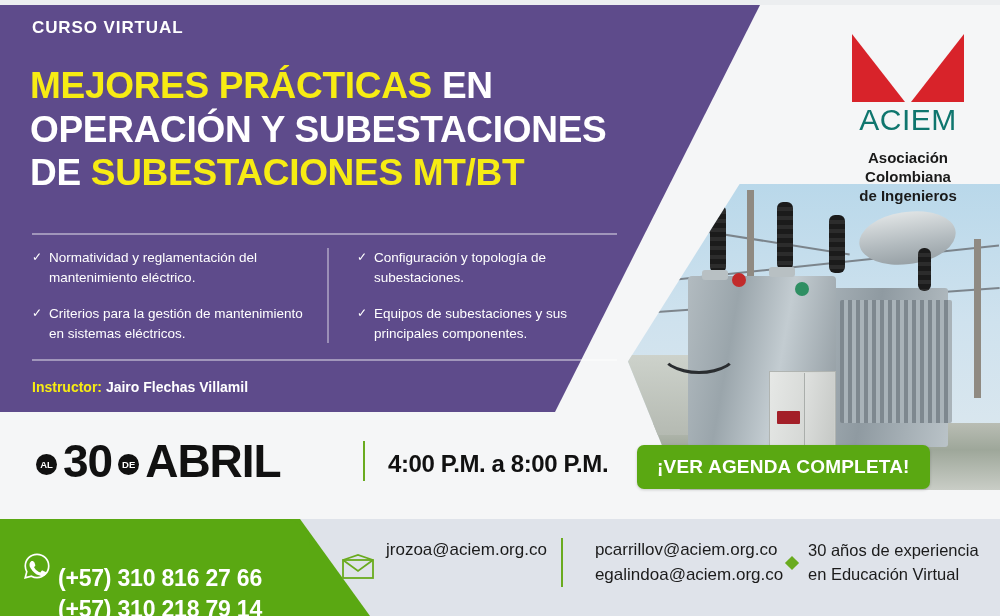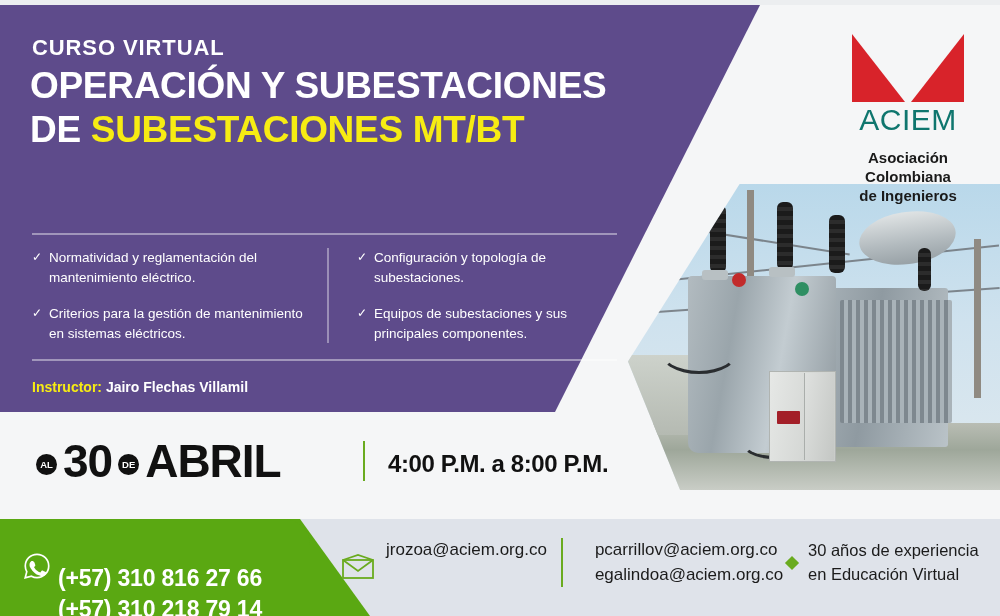--- a/index.html
+++ b/index.html
@@ -126,22 +126,22 @@
   .logo-word{
     font-size:30px; font-weight:normal; letter-spacing:.5px; color:#0f766e;
     line-height:1; font-family:"Liberation Sans", sans-serif;
   }
   .logo-sub{
     font-size:15px; color:#1a1a1a; line-height:1.25; margin-top:14px;font-weight:bold;
   }
 
   
   .kicker{
-    position:absolute; left:32px; top:35px;
-    color:#ffffff; font-size:22px; font-weight:bold; letter-spacing:.9px;
+    position:absolute; left:32px; top:18px;
+    color:#ffffff; font-size:17px; font-weight:bold; letter-spacing:.9px;
   }
   .headline{
     position:absolute; left:30px; top:64px; width:690px;
     color:#ffffff; font-weight:bold; font-size:37px; line-height:1.18;
     letter-spacing:-.3px;
   }
   .hl-y{ color:#f7ec13; }
 
   .rule{
     position:absolute; left:32px; width:585px; height:2px;
@@ -298,20 +298,21 @@
     <div class="logo-word">ACIEM</div>
     <div class="logo-sub">
       <span>Asociación Colombiana</span><br>
       <span>de Ingenieros</span>
     </div>
   </div>
 
   <div class="kicker">CURSO VIRTUAL</div>
 
   <div class="headline">
+    <div><span class="hl-y">MEJORES PRÁCTICAS</span><span> EN</span></div>
     <div>OPERACIÓN Y SUBESTACIONES</div>
     <div><span>DE </span><span class="hl-y">SUBESTACIONES MT/BT</span></div>
   </div>
 
   <div class="rule rule-top"></div>
   <div class="rule rule-bot"></div>
 
   <div class="bullets">
     <div class="bcol">
       <div class="bitem">
@@ -342,20 +343,21 @@
 
   <div class="date">
     <span class="circ">AL</span>
     <span>30</span>
     <span class="circ">DE</span>
     <span>ABRIL</span>
   </div>
   <div class="time-div"></div>
   <div class="time">4:00 P.M. a 8:00 P.M.</div>
 
+  <button class="cta">¡VER AGENDA COMPLETA!</button>
 
   <div class="footer"></div>
   <div class="foot-green"></div>
   <div class="foot-green-round"></div>
 
   <svg class="wa-icon" viewBox="0 0 32 32">
     <path d="M16 3.5C9.1 3.5 3.5 9.1 3.5 16c0 2.2.6 4.3 1.6 6.1L3.4 28.6l6.7-1.7c1.8 1 3.8 1.5 5.9 1.5 6.9 0 12.5-5.6 12.5-12.5S22.9 3.5 16 3.5z" fill="none" stroke="#ffffff" stroke-width="1.8"></path>
     <path d="M12.3 11.4c-.3-.7-.6-.7-.9-.7h-.7c-.3 0-.8.1-1.2.6-.4.5-1.5 1.5-1.5 3.5s1.6 4 1.8 4.3c.2.3 3 4.8 7.4 6.5 3.7 1.4 4.4 1.2 5.2 1.1.8-.1 2.5-1 2.9-2 .4-1 .4-1.8.3-2-.1-.2-.4-.3-.8-.5-.4-.2-2.5-1.2-2.9-1.4-.4-.1-.7-.2-.9.2-.3.4-1 1.4-1.3 1.6-.2.3-.5.3-.9.1-.4-.2-1.8-.7-3.4-2.1-1.3-1.1-2.1-2.5-2.4-2.9-.2-.4 0-.6.2-.8.2-.2.4-.5.6-.7.2-.2.3-.4.4-.7.1-.3.1-.5 0-.7-.1-.2-.9-2.2-1.2-3z" fill="#ffffff"></path>
   </svg>
 

